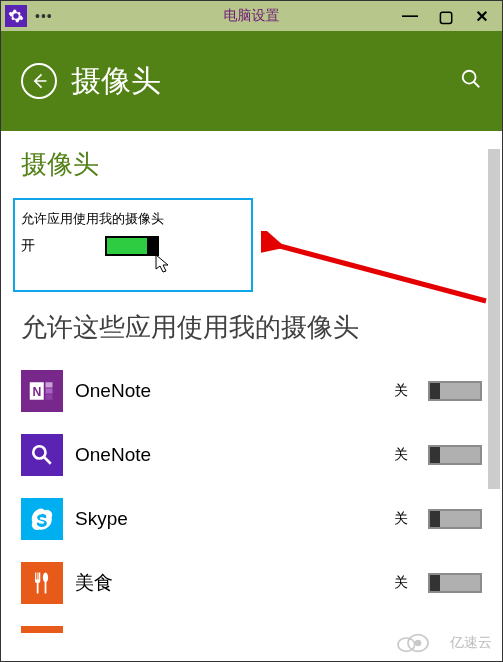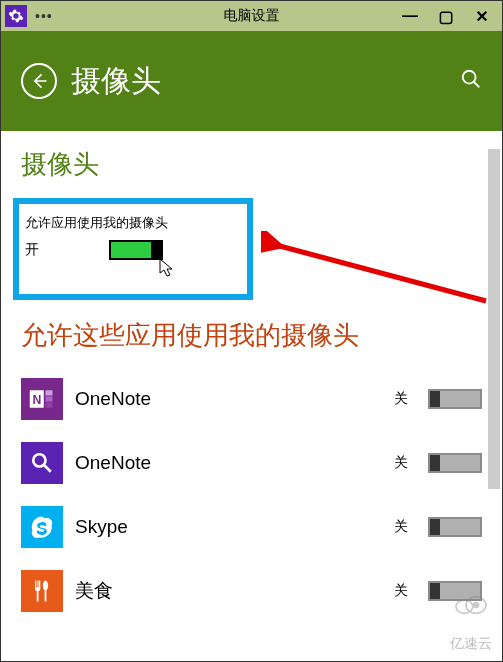--- a/index.html
+++ b/index.html
@@ -1,50 +1,50 @@
 <!DOCTYPE html>
 <html><head>
 <meta charset="utf-8">
 <style>
 * { margin: 0; padding: 0; box-sizing: border-box; font-family: "Microsoft YaHei", "Segoe UI", sans-serif; }
 body { width: 503px; height: 662px; background: #fff; position: relative; overflow: hidden; border: 1px solid #333; }
 .title-bar { height: 30px; background: #b7c78c; display: flex; align-items: center; position: relative; }
 .title-icon { width: 22px; height: 22px; background: #5b23b4; margin-left: 4px; display: flex; align-items: center; justify-content: center; }
 .title-icon svg { width: 16px; height: 16px; }
 .title-dots { margin-left: 8px; color: #333; font-size: 14px; letter-spacing: 1px; }
-.title-text { position: absolute; left: 50%; transform: translateX(-50%); font-size: 14px; color: #000000; font-family: Liberation Mono, monospace; }
+.title-text { position: absolute; left: 50%; transform: translateX(-50%); font-size: 14px; color: #701a75; font-family: Liberation Mono, monospace; }
 .title-btns { margin-left: auto; display: flex; gap: 12px; padding-right: 8px; }
 .title-btn { width: 24px; text-align: center; font-size: 16px; cursor: pointer; font-family: sans-serif; font-weight: bold; }
 .header { height: 100px; background: #528116; color: #fff; display: flex; align-items: center; padding: 0 20px; position: relative; }
 .back-btn { width: 36px; height: 36px; border: 2px solid #fff; border-radius: 50%; display: flex; align-items: center; justify-content: center; margin-right: 14px; cursor: pointer; }
 .back-btn svg { width: 20px; height: 20px; }
 .header-title { font-size: 30px; font-weight: 300; }
 .search-btn { margin-left: auto; cursor: pointer; }
 .search-btn svg { width: 22px; height: 22px; }
 .content { padding: 16px 20px 0 20px; height: 502px; overflow-y: auto; position: relative; }
 .section-title { font-size: 26px; color: #528116; font-weight: 400; margin-bottom: 16px; }
-.permission-box { border: 6px solid #0ea5e9; padding: 10px 8px 34px 6px; margin: 0 0 18px -8px; width: 240px; position: relative; }
+.permission-box { border: 2px solid #0ea5e9; padding: 10px 8px 34px 6px; margin: 0 0 18px -8px; width: 240px; position: relative; }
 .perm-label { font-size: 13px; color: #000; margin-bottom: 8px; }
 .perm-row { display: flex; align-items: center; gap: 70px; }
 .perm-state { font-size: 14px; color: #000; }
 .toggle-on { width: 54px; height: 20px; border: 2px solid #000; background: #000; display: flex; cursor: pointer; }
 .toggle-on .fill { flex: 1; background: #2ecc40; }
 .toggle-on .knob { width: 10px; background: #000; }
 .cursor-arrow { position: absolute; left: 140px; top: 54px; }
 .cursor-arrow svg { width: 16px; height: 20px; }
 .red-arrow { position: absolute; left: 260px; top: 230px; pointer-events: none; }
-.apps-title { font-size: 26px; color: #c2410c; font-weight: 400; margin: 0 0 22px 0; }
+.apps-title { font-size: 26px; color: #404040; font-weight: 400; margin: 0 0 22px 0; }
 .app-row { display: flex; align-items: center; height: 48px; margin-bottom: 16px; }
 .app-icon { width: 42px; height: 42px; display: flex; align-items: center; justify-content: center; margin-right: 12px; flex-shrink: 0; }
 .app-name { font-size: 19px; color: #000; }
 .app-state { margin-left: auto; font-size: 14px; color: #000; margin-right: 20px; }
 .toggle-off { width: 54px; height: 20px; border: 2px solid #8b8b8b; background: #b0b0b0; display: flex; cursor: pointer; }
 .toggle-off .knob { width: 10px; background: #333; }
 .scrollbar { position: absolute; right: 2px; top: 148px; width: 12px; height: 340px; background: #ccc; }
-.watermark { position: absolute; right: 10px; bottom: 8px; display: flex; align-items: center; gap: 20px; opacity: 0.45; flex-direction: column; }
+.watermark { position: absolute; right: 10px; bottom: 8px; display: flex; align-items: center; gap: 20px; opacity: 0.45; }
 .watermark svg { width: 34px; height: 20px; }
 .watermark span { font-size: 14px; color: #666; }
 .ic-onenote { background: #78278b; }
 .ic-search { background: #5b23b4; }
 .ic-skype { background: #00aff0; }
 .ic-food { background: #e85a1a; }
 .ic-people { background: #e85a1a; }
 .app-icon svg { width: 28px; height: 28px; }
 </style>
 </head>

